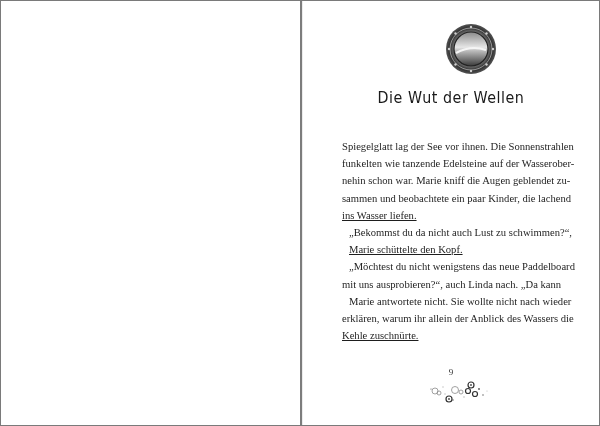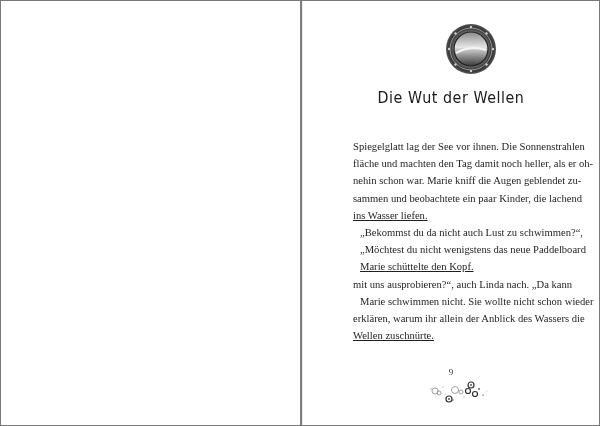--- a/index.html
+++ b/index.html
@@ -22,21 +22,21 @@
     .porthole {
       position: absolute; left: 142px; top: 22px; width: 52px; height: 52px;
     }
     .chapter-title {
       position: absolute; left: 0; width: 296px; top: 88px; text-align: center;
       font-family: "DejaVu Sans", sans-serif; font-size: 15.5px; color: #1a1a1a;
       letter-spacing: 0.6px; transform: scaleX(0.92);
     }
     .text-block {
       position: absolute; left: 39px; top: 137px; width: 206px;
-      font-size: 10.6px; line-height: 17.2px; color: #1e1e1e; text-align: justify; margin-left: 11px;
+      font-size: 10.6px; line-height: 17.2px; color: #1e1e1e; text-align: justify;
     }
     .line { display: block; white-space: nowrap; text-align-last: justify; }
     .line.last { text-align-last: left; text-decoration: underline; }
     .indent { padding-left: 7px; }
     .page-number {
       position: absolute; left: 0; width: 296px; top: 366px; text-align: center;
       font-size: 9px; color: #333;
     }
     .ornament { position: absolute; left: 122px; top: 378px; width: 72px; height: 26px; }
   </style>
@@ -76,31 +76,31 @@
           <circle cx="41.5" cy="10.5" r="1.2"></circle>
         <circle cx="10.5" cy="41.5" r="1.2"></circle>
           <circle cx="41.5" cy="41.5" r="1.2"></circle>
       </g>
     </svg>
 
     <div class="chapter-title">Die Wut der Wellen</div>
 
     <div class="text-block" id="text-block">
         <span class="line">Spiegelglatt lag der See vor ihnen. Die Sonnenstrahlen</span>
-        <span class="line">fläche und machten den Tag damit noch heller, als er oh-</span>
+        <span class="line">funkelten wie tanzende Edelsteine auf der Wasserober-</span>
         <span class="line">nehin schon war. Marie kniff die Augen geblendet zu-</span>
         <span class="line">sammen und beobachtete ein paar Kinder, die lachend</span>
         <span class="line last">ins Wasser liefen.</span>
         <span class="line indent">„Bekommst du da nicht auch Lust zu schwimmen?“,</span>
+        <span class="line indent last">Marie schüttelte den Kopf.</span>
         <span class="line indent">„Möchtest du nicht wenigstens das neue Paddelboard</span>
-        <span class="line indent last">Marie schüttelte den Kopf.</span>
         <span class="line">mit uns ausprobieren?“, auch Linda nach. „Da kann</span>
-        <span class="line indent">Marie schwimmen nicht. Sie wollte nicht schon wieder</span>
+        <span class="line indent">Marie antwortete nicht. Sie wollte nicht nach wieder</span>
         <span class="line">erklären, warum ihr allein der Anblick des Wassers die</span>
-        <span class="line last">Wellen zuschnürte.</span>
+        <span class="line last">Kehle zuschnürte.</span>
       </div>
 
     <div class="page-number">9</div>
 
     <svg class="ornament" viewBox="0 0 72 26">
       <g fill="none" stroke="#8a8a8a" stroke-width="0.8">
         <circle cx="10" cy="12" r="3"></circle>
           <circle cx="14" cy="14" r="2"></circle>
         <circle cx="30" cy="11" r="3.5"></circle>
           <circle cx="36" cy="13" r="2"></circle>

